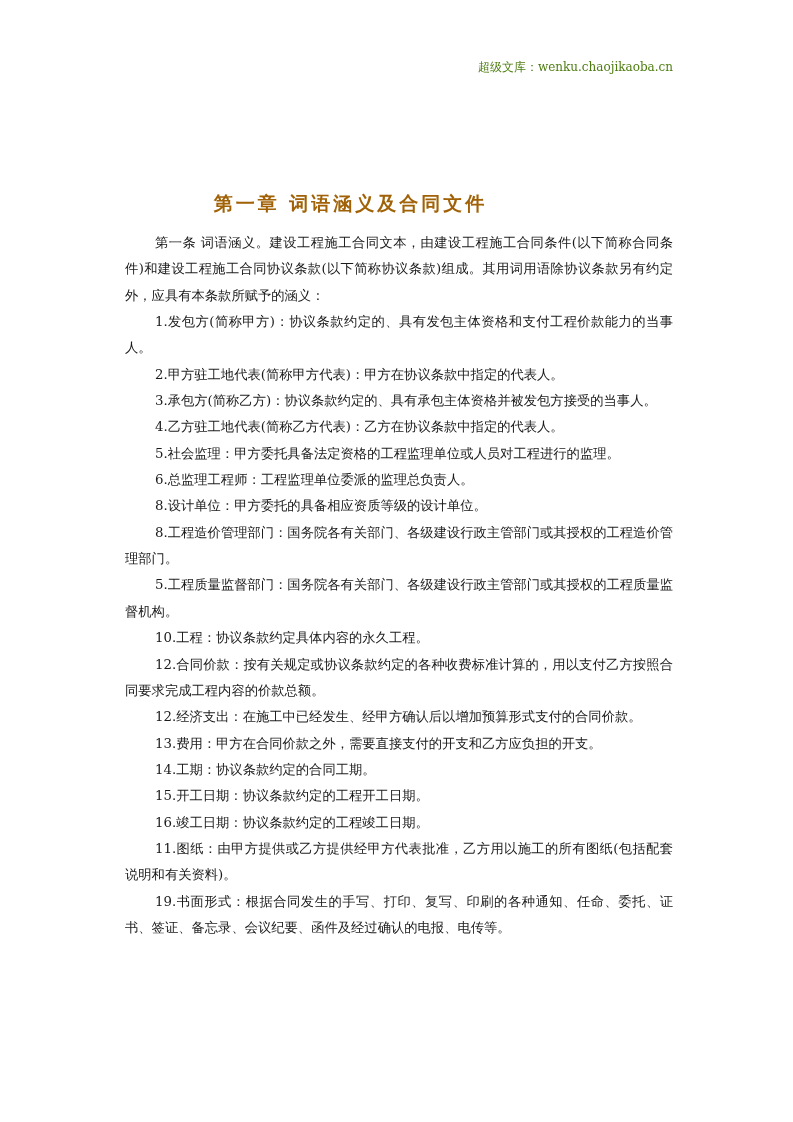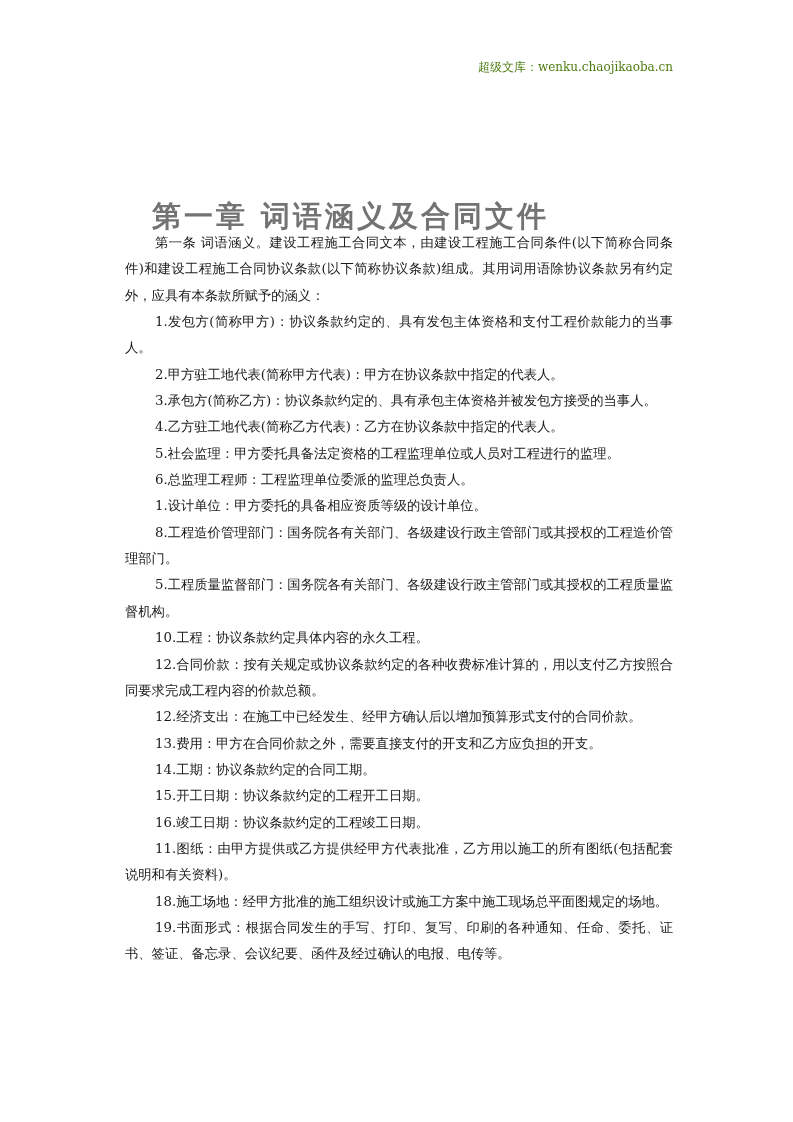--- a/index.html
+++ b/index.html
@@ -1,47 +1,46 @@
 <!DOCTYPE html>
 <html><head>
 <meta charset="utf-8">
 <style>
   html, body { margin: 0; padding: 0; background: #ffffff; }
   body { width: 793px; height: 1122px; position: relative; overflow: hidden;
          font-family: "DejaVu Serif", "Liberation Serif", serif; color: #1a1a1a; }
   .header { position: absolute; top: 59px; right: 120px; font-size: 12px; color: #4d7c0f;
             font-family: "DejaVu Serif", "Liberation Serif", serif; white-space: nowrap; }
   .title { position: absolute; top: 178px; left: 0; width: 701px; text-align: center;
-           font-family: "DejaVu Sans", "Liberation Sans", sans-serif; font-size: 29px;
-           letter-spacing: 3px; color: #737373; white-space: nowrap; }
+           font-family: "DejaVu Sans", "Liberation Sans", sans-serif; font-size: 19px;
+           letter-spacing: 3px; color: #a16207; white-space: nowrap; }
   .body { position: absolute; top: 230px; left: 125px; width: 548px; font-size: 13.3px;
           line-height: 26.35px; }
   .p { margin: 0; text-indent: 30px; text-align: justify; text-align-last: left; }
 </style>
 </head>
 <body>
 
 <div class="header">超级文库：wenku.chaojikaoba.cn</div>
 
 <h1 class="title">第一章  词语涵义及合同文件</h1>
 
 <div class="body">
   <p class="p">第一条 词语涵义。建设工程施工合同文本，由建设工程施工合同条件(以下简称合同条件)和建设工程施工合同协议条款(以下简称协议条款)组成。其用词用语除协议条款另有约定外，应具有本条款所赋予的涵义：</p>
   <p class="p">1.发包方(简称甲方)：协议条款约定的、具有发包主体资格和支付工程价款能力的当事人。</p>
   <p class="p">2.甲方驻工地代表(简称甲方代表)：甲方在协议条款中指定的代表人。</p>
   <p class="p">3.承包方(简称乙方)：协议条款约定的、具有承包主体资格并被发包方接受的当事人。</p>
   <p class="p">4.乙方驻工地代表(简称乙方代表)：乙方在协议条款中指定的代表人。</p>
   <p class="p">5.社会监理：甲方委托具备法定资格的工程监理单位或人员对工程进行的监理。</p>
   <p class="p">6.总监理工程师：工程监理单位委派的监理总负责人。</p>
-  <p class="p">1.设计单位：甲方委托的具备相应资质等级的设计单位。</p>
+  <p class="p">8.设计单位：甲方委托的具备相应资质等级的设计单位。</p>
   <p class="p">8.工程造价管理部门：国务院各有关部门、各级建设行政主管部门或其授权的工程造价管理部门。</p>
   <p class="p">5.工程质量监督部门：国务院各有关部门、各级建设行政主管部门或其授权的工程质量监督机构。</p>
   <p class="p">10.工程：协议条款约定具体内容的永久工程。</p>
   <p class="p">12.合同价款：按有关规定或协议条款约定的各种收费标准计算的，用以支付乙方按照合同要求完成工程内容的价款总额。</p>
   <p class="p">12.经济支出：在施工中已经发生、经甲方确认后以增加预算形式支付的合同价款。</p>
   <p class="p">13.费用：甲方在合同价款之外，需要直接支付的开支和乙方应负担的开支。</p>
   <p class="p">14.工期：协议条款约定的合同工期。</p>
   <p class="p">15.开工日期：协议条款约定的工程开工日期。</p>
   <p class="p">16.竣工日期：协议条款约定的工程竣工日期。</p>
   <p class="p">11.图纸：由甲方提供或乙方提供经甲方代表批准，乙方用以施工的所有图纸(包括配套说明和有关资料)。</p>
-  <p class="p">18.施工场地：经甲方批准的施工组织设计或施工方案中施工现场总平面图规定的场地。</p>
   <p class="p">19.书面形式：根据合同发生的手写、打印、复写、印刷的各种通知、任命、委托、证书、签证、备忘录、会议纪要、函件及经过确认的电报、电传等。</p>
 </div>
 
 </body></html>

